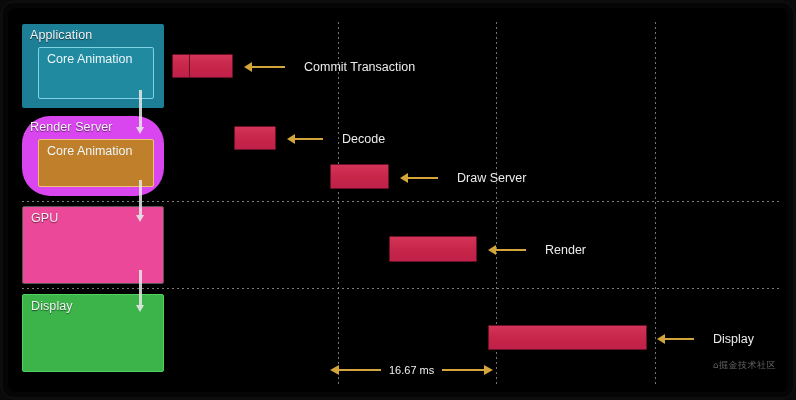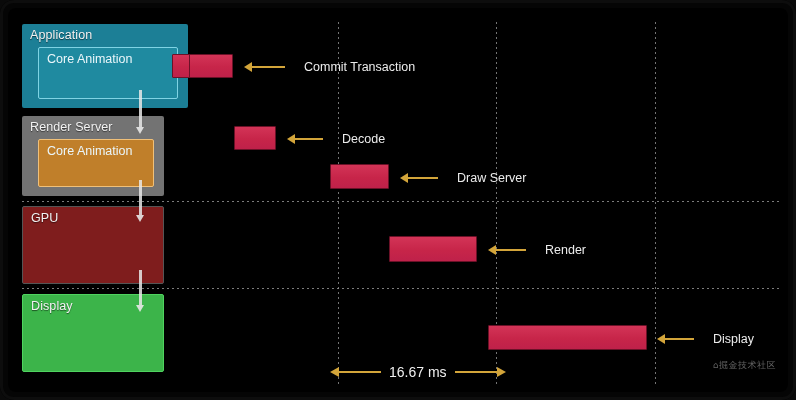--- a/index.html
+++ b/index.html
@@ -61,23 +61,23 @@
     border:1px solid rgba(255,255,255,.45);
     border-radius:2px;
     display:flex;align-items:flex-start;
   }
   .inner span{
     font-size:12.5px;color:#eaf6fa;margin:4px 0 0 8px;
     white-space:nowrap;
   }
   #layer-application{background:#1c7f96;}
   #layer-application .inner{background:#1f8aa0;border-color:#7fd3e4;}
-  #layer-renderserver{background:#737373;}
+  #layer-renderserver{background:#d946ef;border-radius:28px;}
   #layer-renderserver .inner{background:#c07f2a;border-color:#f0c079;}
-  #layer-gpu{background:#7f1d1d;border:1px solid #555;}
+  #layer-gpu{background:#ec4899;border:1px solid #555;}
   #layer-display{background:#3cb44a;border:1px solid #4fd35f;}
 
   
   .bar{
     position:absolute;
     background:#cc2a50;
     border:1px solid #6b1127;
     box-sizing:border-box;
     border-radius:1px;
     background-image:linear-gradient(to bottom,#d33457 0%,#c72549 55%,#bf214a 100%);
@@ -115,21 +115,21 @@
     border-right:9px solid #d3a53a;
   }
   #measure .mhead-r{
     width:0;height:0;
     border-top:5px solid transparent;
     border-bottom:5px solid transparent;
     border-left:9px solid #d3a53a;
   }
   #measure .mshaft{height:2px;background:#d3a53a;flex:0 0 auto;}
   #measure .mtxt{
-    font-size:14px;color:#f0f0f0;margin:0 8px;white-space:nowrap;
+    font-size:11px;color:#f0f0f0;margin:0 8px;white-space:nowrap;
     text-shadow:0 1px 2px rgba(0,0,0,.8);
   }
 
   
   .flow{position:absolute;width:9px;}
   .flow .fstem{
     position:absolute;left:3px;top:0;width:3px;
     background:#e8e8e8;opacity:.85;
   }
   .flow .fhead{
@@ -154,21 +154,21 @@
 <div id="stage">
   <div id="canvas">
 
     <div class="vline" style="left:330px;"></div>
     <div class="vline" style="left:488px;"></div>
     <div class="vline" style="left:647px;"></div>
 
     <div class="hline" style="top:193px;"></div>
     <div class="hline" style="top:280px;"></div>
 
-    <div class="layer" id="layer-application" style="left:14px;top:16px;width:166px;height:84px;">
+    <div class="layer" id="layer-application" style="left:14px;top:16px;width:142px;height:84px;">
       <div class="ltitle">Application</div>
       <div class="inner">
         <span>Core Animation</span>
       </div>
     </div>
 
     <div class="layer" id="layer-renderserver" style="left:14px;top:108px;width:142px;height:80px;">
       <div class="ltitle">Render Server</div>
       <div class="inner">
         <span>Core Animation</span>

